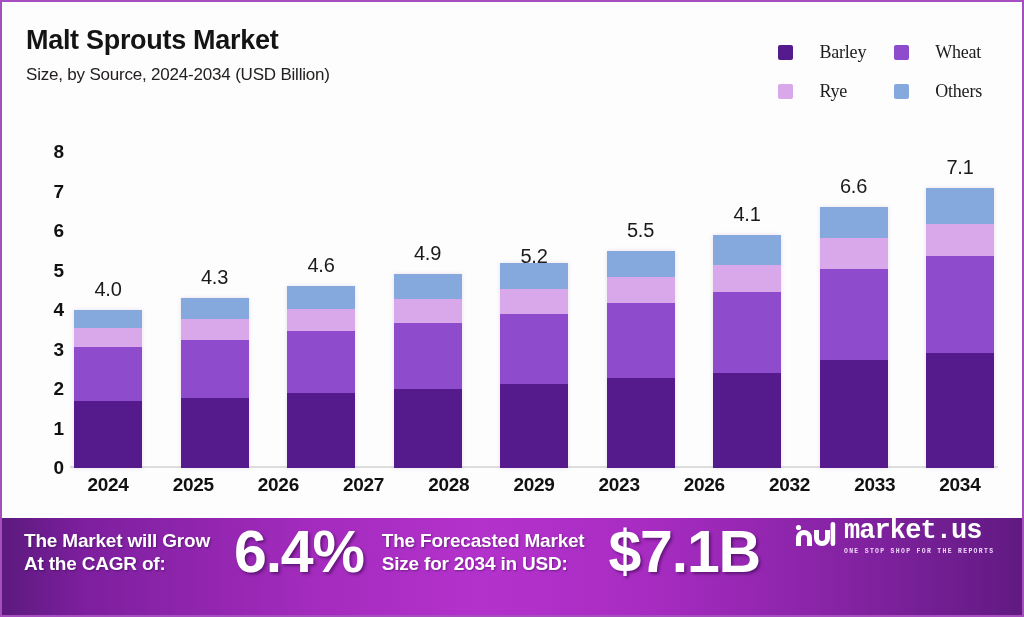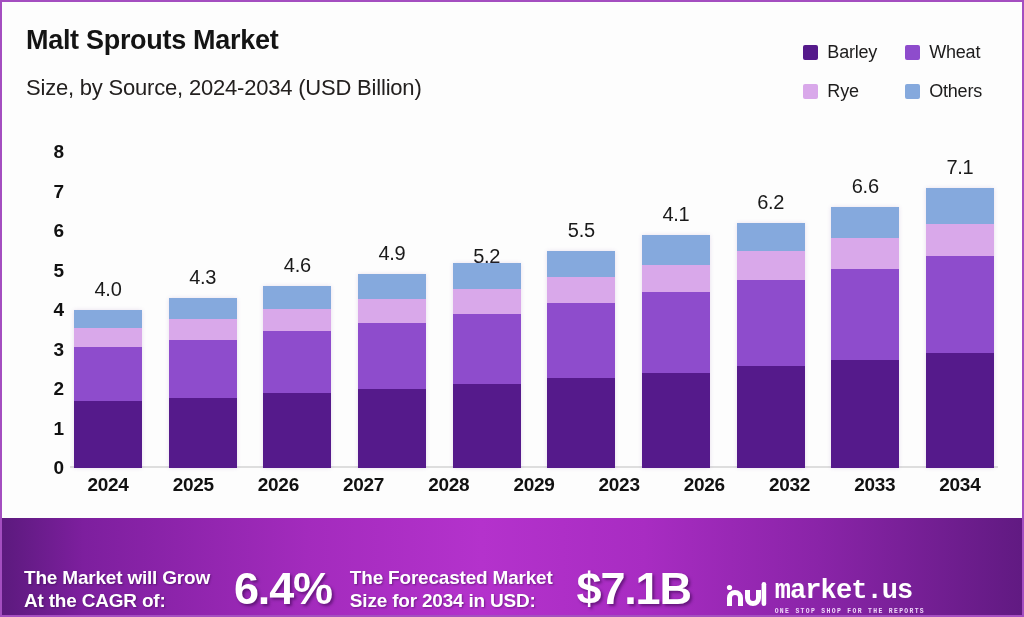--- a/index.html
+++ b/index.html
@@ -17,31 +17,31 @@
     border:2px solid #a44ec0;
     overflow:hidden;
   }
   
   .header { position:absolute; left:24px; top:24px; }
   .title {
     font-size:27px; font-weight:bold; color:#141414;
     letter-spacing:-0.3px; line-height:1.1;
   }
   .subtitle {
-    font-size:22px; color:#23201f; margin-top:19px;
+    font-size:17px; color:#23201f; margin-top:9px;
     letter-spacing:-0.2px; line-height:1.15;
   }
   
   .legend {
     position:absolute; right:40px; top:40px;
     display:grid;
     grid-template-columns:auto auto;
     column-gap:28px; row-gap:18px;
   }
-  .legend-item { display:flex; align-items:center; gap:9px; }
+  .legend-item { display:flex; align-items:center; gap:26px;font-family:Liberation Serif, serif; }
   .legend-swatch {
     width:15px; height:15px; border-radius:2px; flex:0 0 auto;
   }
   .legend-label {
     font-size:18px; color:#1d1c1c; white-space:nowrap;
     letter-spacing:-0.2px;
   }
   
   .plot {
     position:absolute;
@@ -95,31 +95,31 @@
   .xtick {
     width:68px; text-align:center;
     font-size:19px; font-weight:bold; color:#111;
     letter-spacing:-0.3px;
   }
   
   .banner {
     position:absolute; left:0; bottom:0;
     width:100%; height:97px;
     background:linear-gradient(90deg,#5c1a7e 0%,#7d1f9e 8%,#a32bbd 30%,#b432cc 47%,#a82cc2 63%,#8a24a8 80%,#611a82 100%);
-    display:flex; align-items:flex-end;
+    display:flex; align-items:flex-start;
     padding:0 22px;
   }
   .bn-block { display:flex; align-items:center; }
   .bn-text {
     color:#ffffff; font-size:19px; font-weight:bold;
     line-height:1.22; letter-spacing:-0.2px;
     text-shadow:1px 1px 2px rgba(40,0,60,0.45);
   }
   .bn-value {
-    color:#ffffff; font-size:45px; font-weight:bold;
+    color:#ffffff; font-size:59px; font-weight:bold;
     letter-spacing:-1.2px;
     text-shadow:2px 2px 3px rgba(40,0,60,0.5);
     margin:0 18px 0 24px;
   }
   .logo {
     display:flex; align-items:center; gap:8px;
     margin-left:14px;
     font-family:Liberation Mono, monospace;
   }
   .logo-mark { flex:0 0 auto; }
@@ -230,29 +230,20 @@
             <div class="seg" title="Barley: 2.27" style="height: 89.665px; background: rgb(85, 26, 139);"></div>
           </div>
         </div>
         <div class="barwrap">
           <div class="bar-total" style="bottom: 242.05px;">4.1</div>
           <div class="bar" style="height: 233.05px;">
             <div class="seg" title="Others: 0.75" style="height: 29.625px; background: rgb(133, 169, 221);"></div>
             <div class="seg" title="Rye: 0.7" style="height: 27.65px; background: rgb(217, 168, 234);"></div>
             <div class="seg" title="Wheat: 2.05" style="height: 80.975px; background: rgb(142, 76, 204);"></div>
             <div class="seg" title="Barley: 2.4" style="height: 94.8px; background: rgb(85, 26, 139);"></div>
-          </div>
-        </div>
-        <div class="barwrap">
-          <div class="bar-total" style="bottom: 253.9px;">6.2</div>
-          <div class="bar" style="height: 244.9px;">
-            <div class="seg" title="Others: 0.71" style="height: 28.045px; background: rgb(133, 169, 221);"></div>
-            <div class="seg" title="Rye: 0.74" style="height: 29.23px; background: rgb(217, 168, 234);"></div>
-            <div class="seg" title="Wheat: 2.18" style="height: 86.11px; background: rgb(142, 76, 204);"></div>
-            <div class="seg" title="Barley: 2.57" style="height: 101.515px; background: rgb(85, 26, 139);"></div>
           </div>
         </div>
         <div class="barwrap">
           <div class="bar-total" style="bottom: 269.7px;">6.6</div>
           <div class="bar" style="height: 260.7px;">
             <div class="seg" title="Others: 0.78" style="height: 30.81px; background: rgb(133, 169, 221);"></div>
             <div class="seg" title="Rye: 0.78" style="height: 30.81px; background: rgb(217, 168, 234);"></div>
             <div class="seg" title="Wheat: 2.3" style="height: 90.85px; background: rgb(142, 76, 204);"></div>
             <div class="seg" title="Barley: 2.74" style="height: 108.23px; background: rgb(85, 26, 139);"></div>
           </div>

